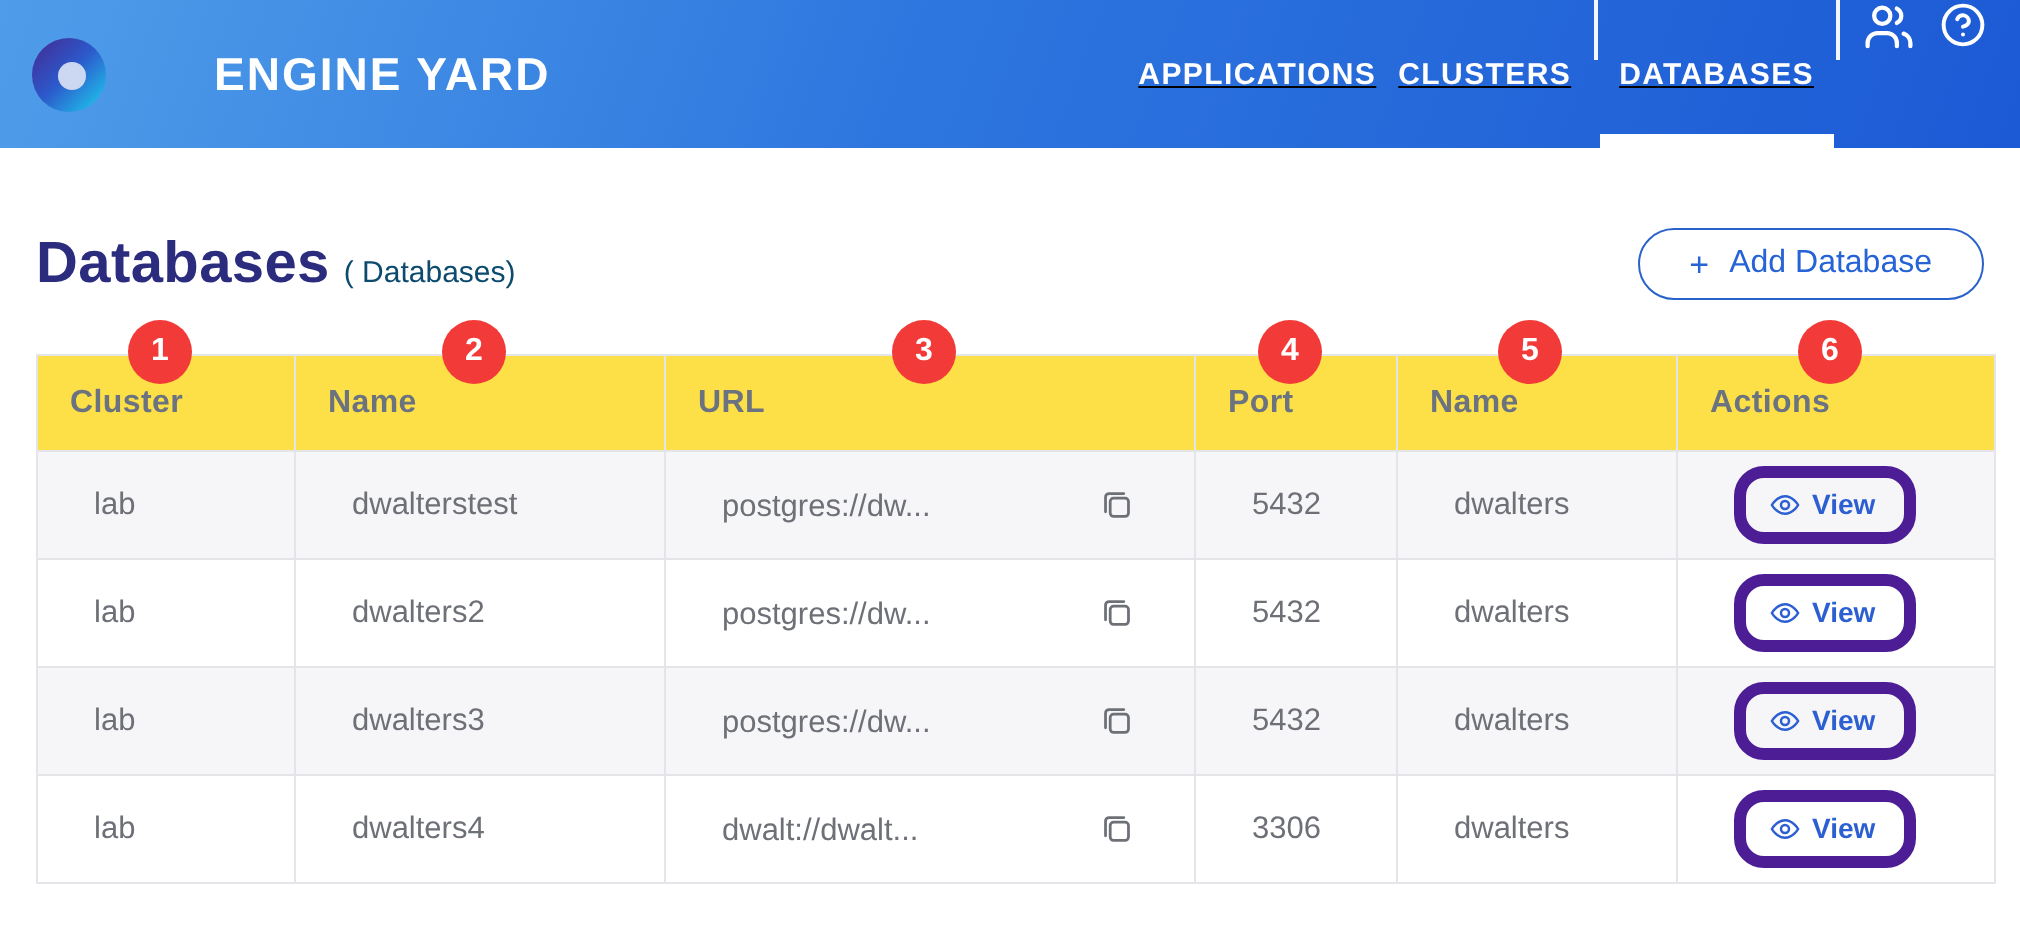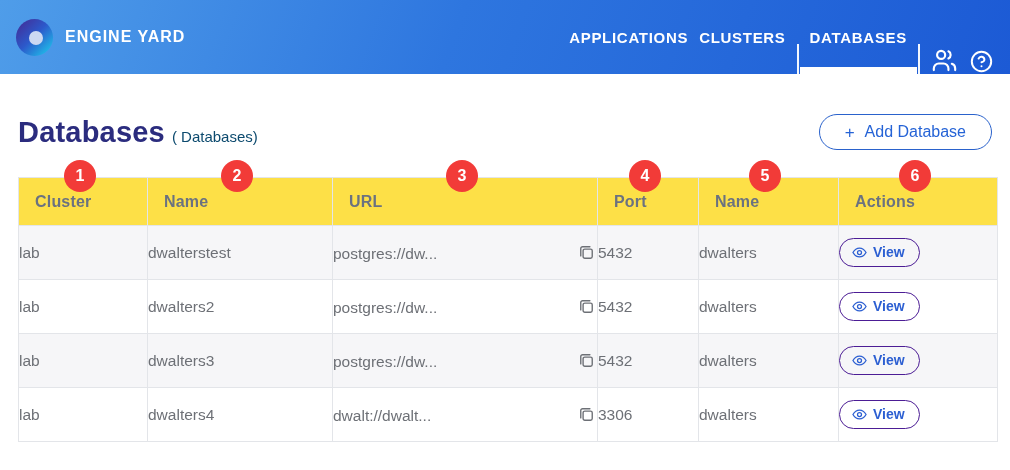--- a/index.html
+++ b/index.html
@@ -15,23 +15,23 @@
   .brand { display:flex; align-items:center; gap:12px; }
   .logo-donut {
     width:37px; height:37px; border-radius:50%;
     background:linear-gradient(135deg, #41309a 8%, #2c59cb 48%, #1fc0ea 92%);
     position:relative;
   }
   .logo-donut::after {
     content:""; position:absolute; width:14px; height:14px; border-radius:50%;
     background:#ccd8f2; left:13px; top:12px;
   }
-  .brand-name { color:#fff; font-size:16px; font-weight:bold; letter-spacing:1px; }
-
-  .nav { display:flex; align-items:flex-end; margin-left:auto; height:100%; gap:11px; }
+  .brand-name { color:#fff; font-size:23px; font-weight:bold; letter-spacing:1px;margin-left:42px; }
+
+  .nav { display:flex; align-items:flex-start; margin-left:auto; height:100%; gap:11px;text-decoration:underline; }
   .nav-item {
     color:#fff; font-size:15px; font-weight:600; letter-spacing:0.7px;
     height:100%; display:flex; align-items:center; position:relative; cursor:pointer;
     white-space:nowrap;
   }
   .nav-item.active::after {
     content:""; position:absolute; left:-10px; right:-10px; bottom:0; height:7px;
     background:#fff;
   }
   .nav-divider { width:2px; height:30px; background:rgba(255,255,255,0.95); }
@@ -55,29 +55,29 @@
   .plus-glyph { font-size:17px; line-height:1; }
 
   
   .table-wrap { margin:27px 18px 0 18px; position:relative; }
   table { border-collapse:collapse; table-layout:fixed; width:979px; background:#fff; }
   th, td { border:1px solid #e3e5e9; text-align:left; }
   th {
     color:#6b7280; font-size:16px; font-weight:bold; letter-spacing:0.2px;
     padding:0 16px; height:48px; background:#fde047;
   }
-  td { color:#6d7076; font-size:15.5px; padding:0 0; height:54px; }
+  td { color:#6d7076; font-size:15.5px; padding:0 28px; height:54px; }
   tbody tr:nth-child(odd) td { background:#f6f6f8; }
 
   .url-cell { display:flex; align-items:flex-end; justify-content:space-between; }
   .copy-btn { background:none; border:none; cursor:pointer; display:flex;
     align-items:center; padding:2px; }
 
   .view-btn {
-    background:transparent; border:1px solid #4c1d95; border-radius:15px;
+    background:transparent; border:6px solid #4c1d95; border-radius:15px;
     color:#2c5fd2; font-size:14px; font-weight:600; padding:5px 14px 6px 12px;
     display:inline-flex; align-items:center; gap:6px; cursor:pointer; font-family:inherit;
   }
 
   .badge {
     position:absolute; top:-17px; width:32px; height:32px; border-radius:50%;
     background:#f23b38; color:#fff; font-size:16px; font-weight:600;
     display:flex; align-items:center; justify-content:center; z-index:2;
   }
 </style>

